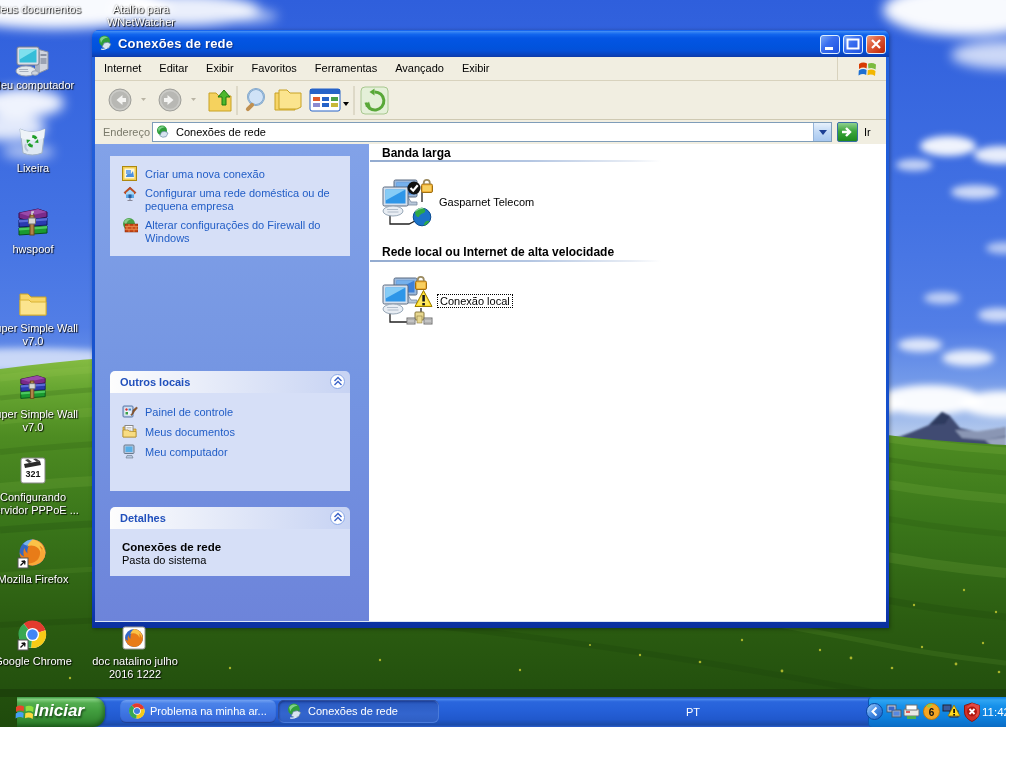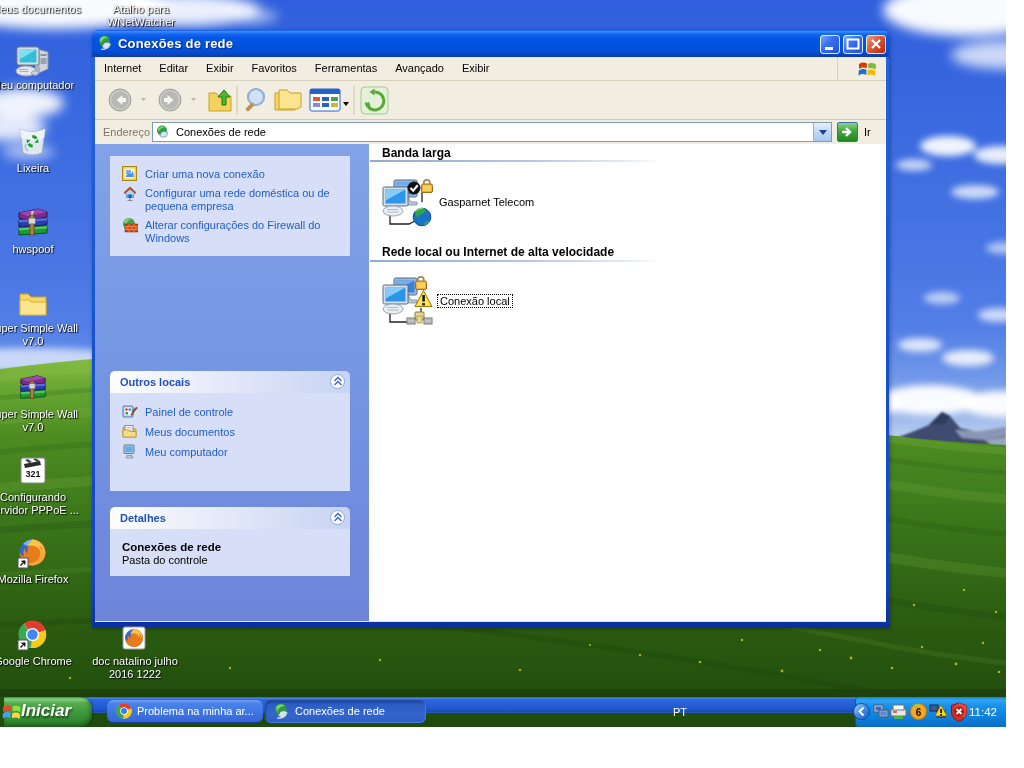--- a/index.html
+++ b/index.html
@@ -32,21 +32,21 @@
   .lrow{position:relative;color:#215dc6;padding:3px 4px 3px 35px;line-height:13px}
   .lrow svg{position:absolute;left:12px;top:1px}
   .chev{position:absolute;width:15px;height:15px;border-radius:50%;right:5px;top:3px;text-align:center}
   .chev svg{display:block;margin:0 auto}
   #rpane{position:absolute;left:0;top:0;width:791px;height:481px;font-size:11px}
   .gtitle{position:absolute;font-size:12px;font-weight:bold;color:#000}
   .gline{position:absolute;width:291px;height:2px;background:linear-gradient(90deg,#93abd0,#b4c6e2 55%,#e8edf5 90%,rgba(255,255,255,0))}
   .conicon{position:absolute}
   .clabel{position:absolute;color:#000}
   
-  #taskbar{position:absolute;left:4px;top:697px;width:1006px;height:16px;
+  #taskbar{position:absolute;left:17px;top:697px;width:1006px;height:30px;
      background:linear-gradient(180deg,#1e50c0 0,#4a86ec 8%,#2a66dd 16%,#2560d8 45%,#2058cc 75%,#1c4ba8 93%,#2a5fce 100%)}
   #startbtn{position:absolute;left:0;top:0;width:88px;height:30px;border-radius:0 12px 12px 0;
      background:linear-gradient(180deg,#42a046 0,#83cf80 8%,#53ad4f 20%,#429e3f 45%,#388f35 70%,#2e7f2b 90%,#2a7527 100%);
      box-shadow:inset -2px -2px 4px rgba(0,40,0,.4), 1px 0 2px rgba(0,0,0,.3);
      color:#fff;font-size:17px;font-weight:bold;font-style:italic;text-shadow:1px 2px 2px rgba(0,0,0,.5)}
   .task{position:absolute;top:3px;height:23px;border-radius:6px;color:#fff;font-size:11px;white-space:nowrap;overflow:hidden}
   #task1{left:103px;width:156px;background:linear-gradient(180deg,#71a1f2 0,#4b82e8 15%,#3f77e4 50%,#3768d8 90%,#2f5dc8 100%);box-shadow:inset 0 -1px 1px rgba(0,0,30,.35)}
   #task2{left:261px;width:161px;background:linear-gradient(180deg,#1f47a8 0,#2c5dc4 20%,#3365ce 60%,#2e5ec2 100%);box-shadow:inset 1px 1px 2px rgba(0,10,60,.55),inset 0 0 0 1px #4d7fe0}
   .task .ttxt{position:absolute;left:30px;top:5px}
   .task svg{position:absolute;left:9px;top:3px}
@@ -313,21 +313,21 @@
         <div class="panel" style="top:363px">
           <div class="phead2">Detalhes
             <div class="chev" style="background:#fff;border:1.5px solid #89a8e8">
                 <svg width="12" height="12">
                   <path d="M2.5 6 L6 2.5 L9.5 6 M2.5 10 L6 6.5 L9.5 10" stroke="#3a62c8" stroke-width="1.4" fill="none"></path>
                 </svg>
               </div>
           </div>
           <div class="pbody" style="height:47px;padding:12px 0 0 12px;color:#000">
             <div style="font-weight:bold;font-size:11.5px">Conexões de rede</div>
-            <div style="margin-top:1px">Pasta do controle</div>
+            <div style="margin-top:1px">Pasta do sistema</div>
           </div>
         </div>
       </div>
       <div id="rpane">
         <div class="gtitle" style="left:287px;top:2px">Banda larga</div>
         <div class="gline" style="left:275px;top:16px"></div>
         <svg class="conicon" style="left:287px;top:34px" width="54" height="54" viewBox="0 0 54 54">
           <path d="M8 32 L8 46 L27 46 L33 43 M40 24 L40 14" stroke="#222" stroke-width="1.3" fill="none"></path>
           <g>
               <rect x="12" y="2" width="23" height="17" rx="1.5" fill="#9ab8dc" stroke="#5a6a80"></rect>

